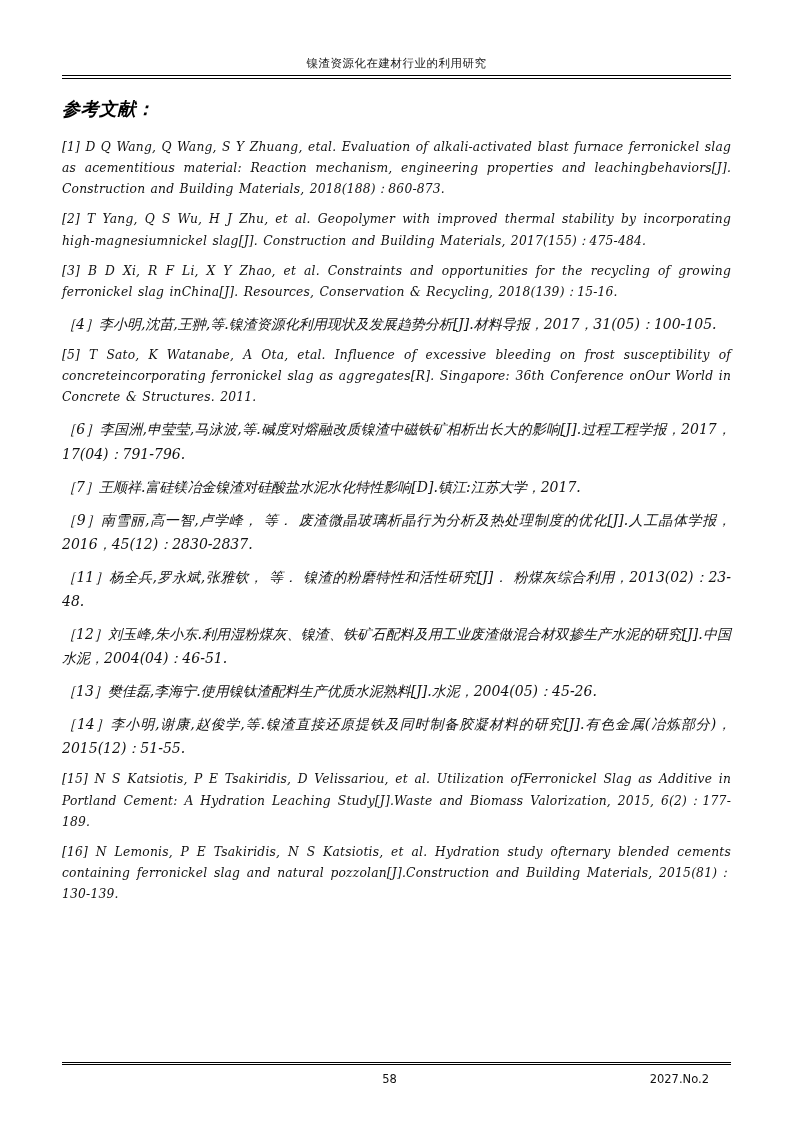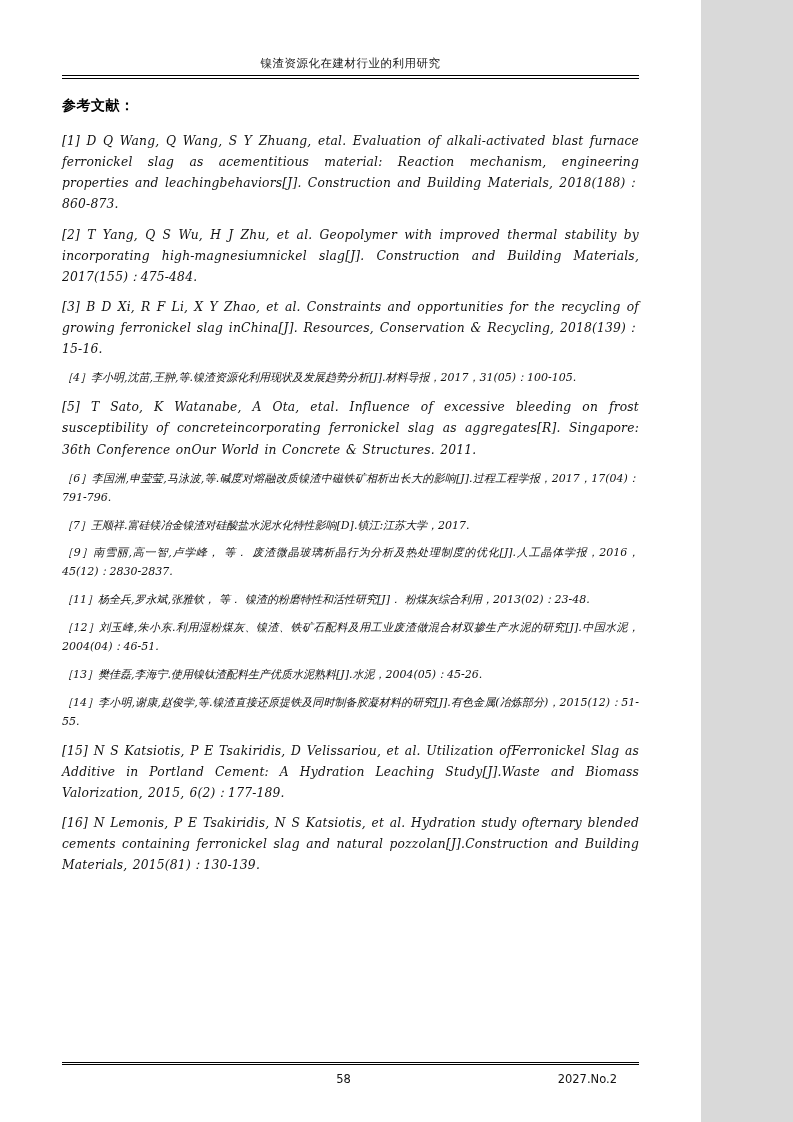--- a/index.html
+++ b/index.html
@@ -7,21 +7,21 @@
     padding: 0;
   }
   body {
     width: 793px;
     height: 1122px;
     background: #d9d9d9;
     font-family: "Liberation Serif", serif;
   }
   .page {
     position: relative;
-    width: 701px;
+    width: 793px;
     height: 1122px;
     background: #ffffff;
     box-sizing: border-box;
     overflow: hidden;
   }
   .page-inner {
     position: absolute;
     left: 62px;
     right: 62px;
     top: 56px;
@@ -41,45 +41,46 @@
     margin-bottom: 2px;
   }
   .header-rule2 {
     border-bottom: 0.8px solid #000;
     margin-bottom: 18px;
   }
   
   .section-title {
     font-family: "DejaVu Sans", sans-serif;
     font-weight: bold;
-    font-size: 14px;
+    font-size: 18px;
     color: #000;
     margin: 4px 0 16px 0;
     letter-spacing: 0.5px;
+    font-style: italic;
   }
   
   .ref {
     font-size: 13.2px;
     line-height: 1.72;
     color: #111;
     margin-bottom: 9px;
     text-align: justify;
     text-justify: inter-ideograph;
     word-spacing: 0.5px;
     font-style: italic;
   }
   .ref.latin {
     font-family: "DejaVu Serif", serif;
     font-size: 12.3px;
     letter-spacing: 0.2px;
     word-spacing: 1.2px;
   }
   .ref.mixed {
     font-family: "DejaVu Serif", serif;
-    font-size: 11px;
+    font-size: 14px;
   }
   
   .footer {
     position: absolute;
     left: 62px;
     right: 62px;
     bottom: 34px;
   }
   .footer-rule {
     border-bottom: 1.4px solid #000;

